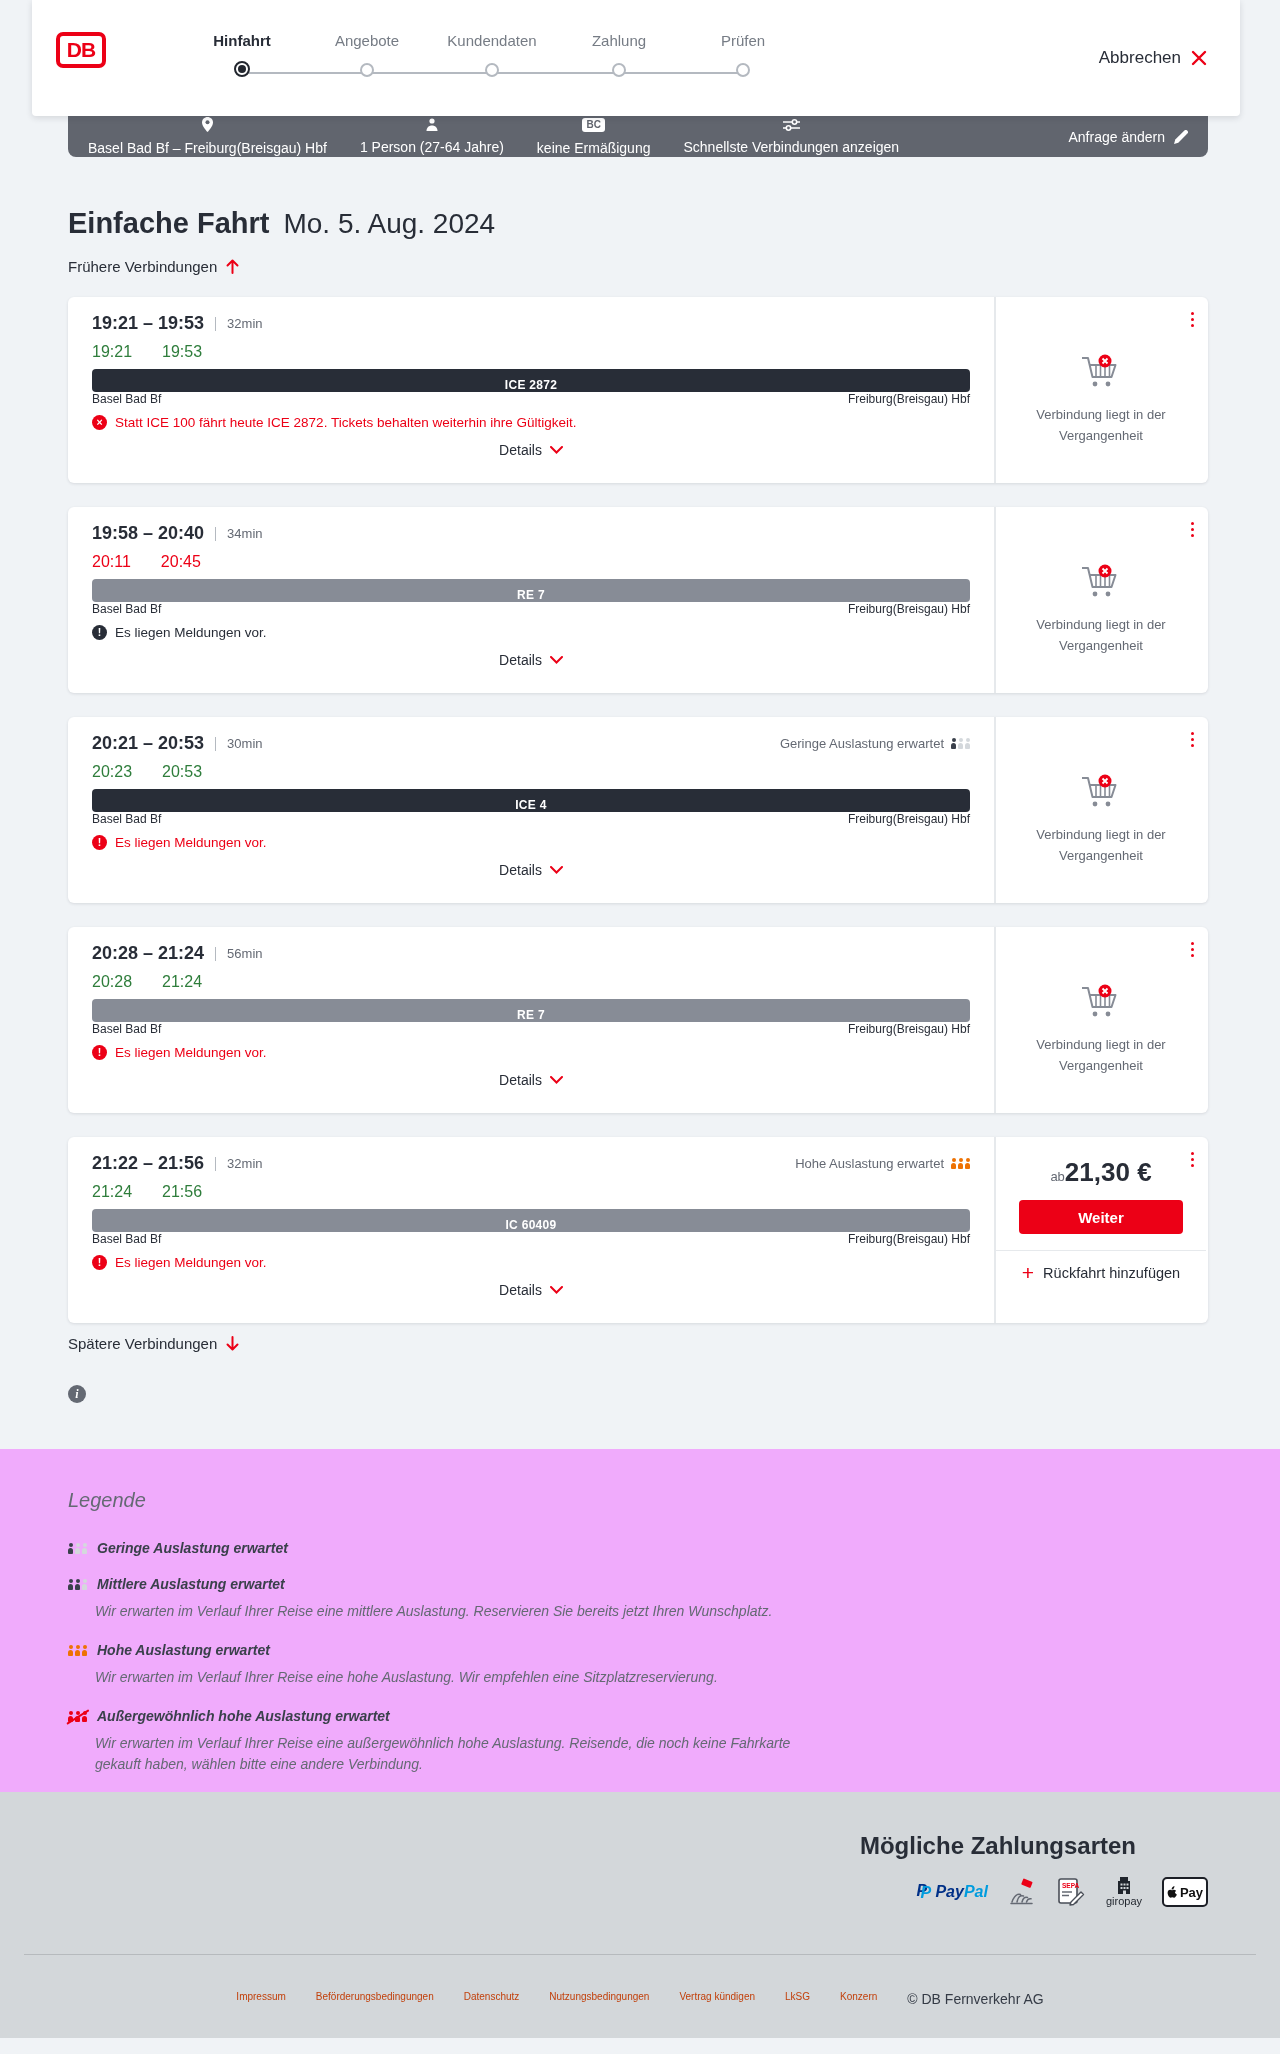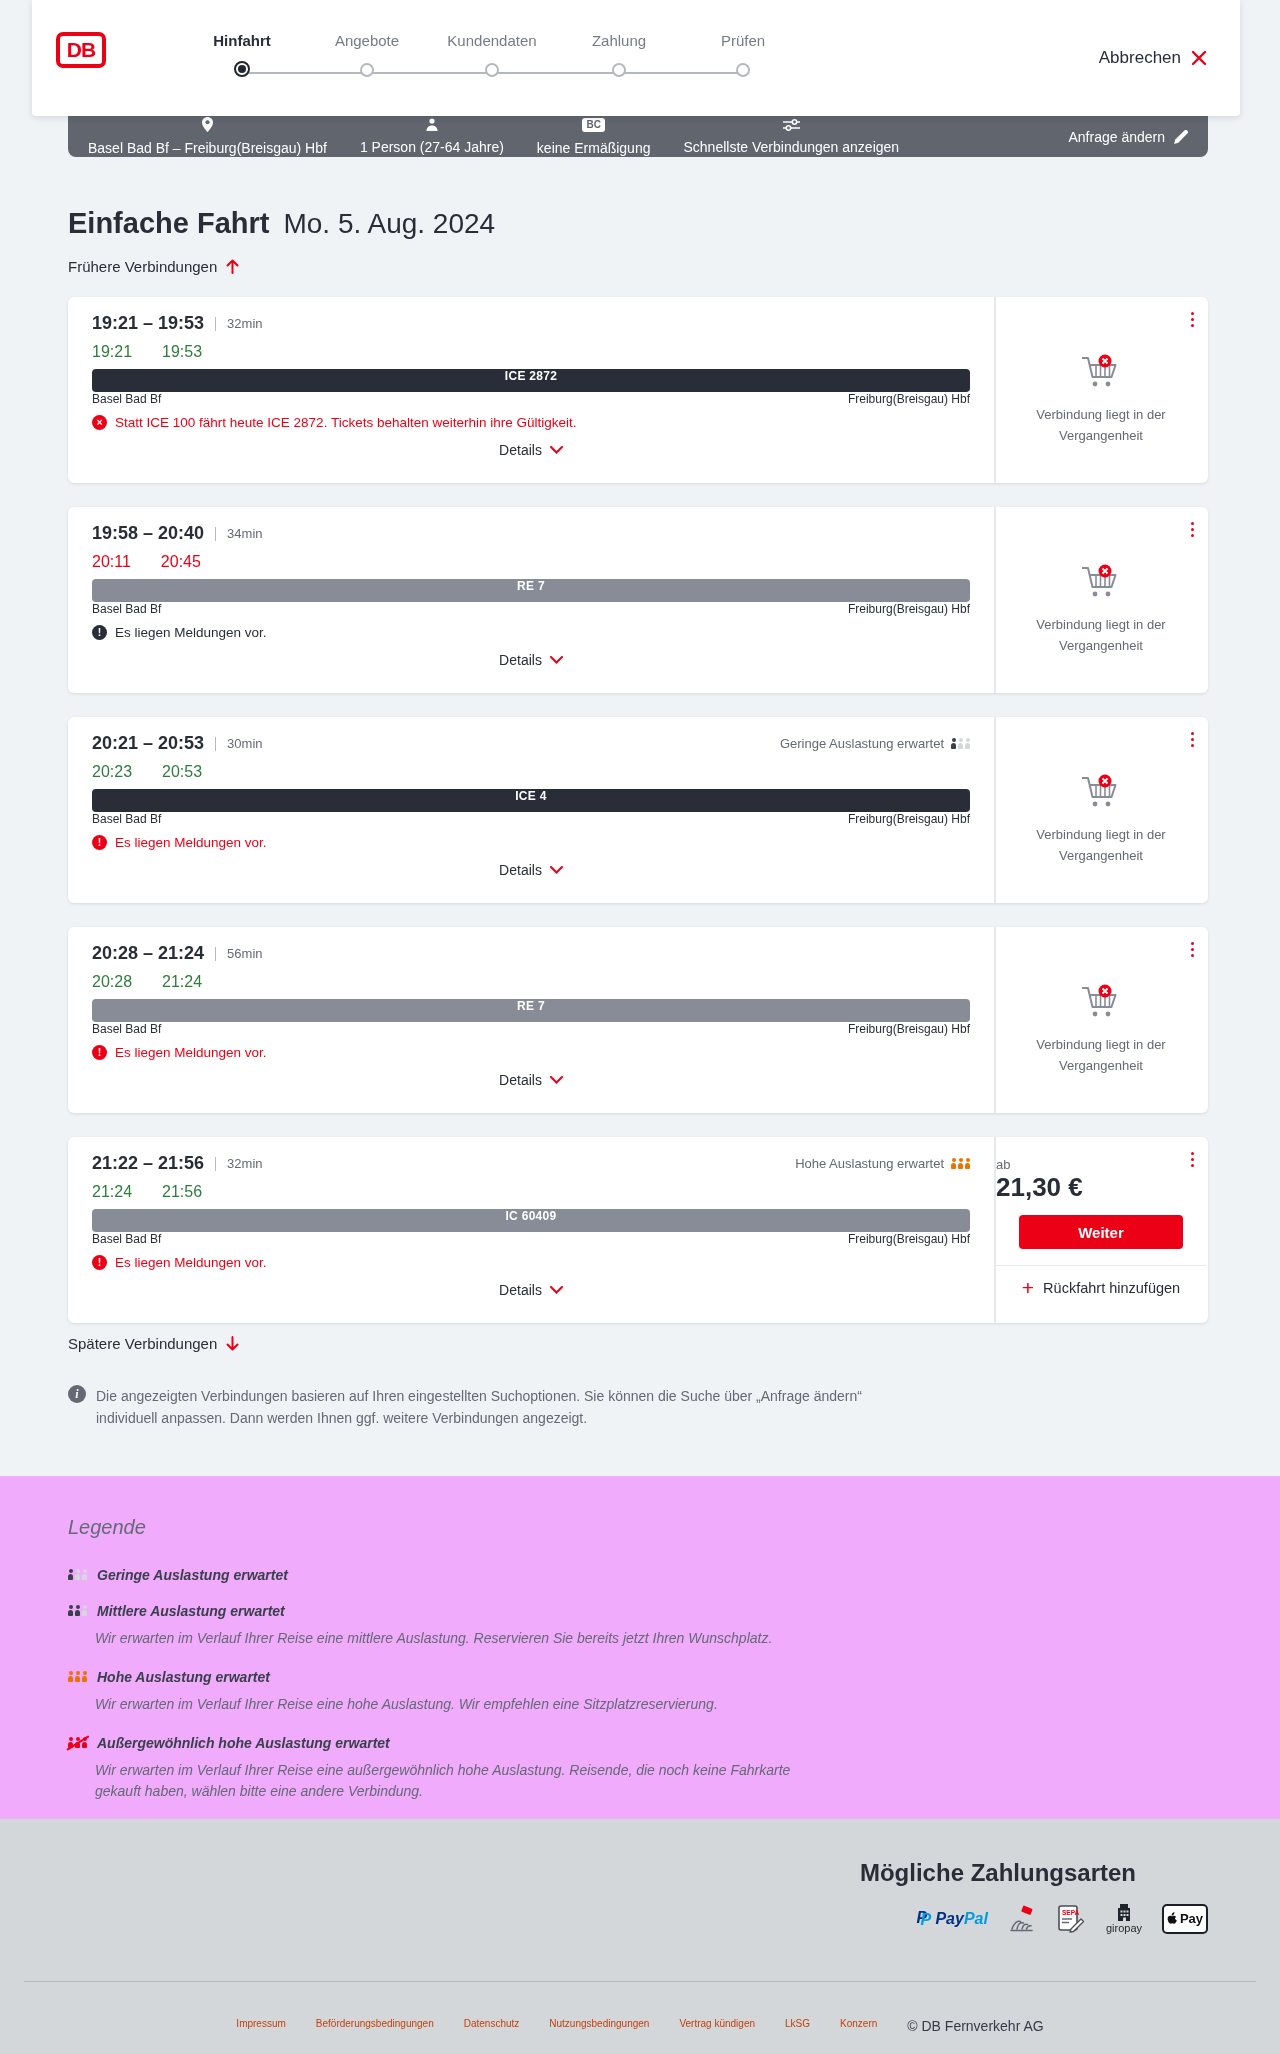--- a/index.html
+++ b/index.html
@@ -64,21 +64,21 @@
   .ctime { font-size:18px; font-weight:700; color:#282d37; }
   .vline { width:1px; height:14px; background:#b4b9c0; margin:0 11px; }
   .cdur { font-size:13px; color:#646973; }
   .occ { margin-left:auto; display:flex; align-items:center; gap:7px; }
   .occ-label { font-size:13px; color:#646973; }
 
   .ctimes { margin-top:9px; display:flex; gap:30px; font-size:16px; }
   .t-green { color:#2e7d3b; }
   .t-red   { color:#ec0016; }
 
-  .trainbar { margin-top:8px; height:23px; border-radius:4px; display:flex; align-items:flex-start;
+  .trainbar { margin-top:8px; height:23px; border-radius:4px; display:flex; align-items:flex-end;
               justify-content:center; }
   .trainbar span { color:#fff; font-size:12px; font-weight:700; letter-spacing:.3px; }
   .tb-dark { background:#282d37; }
   .tb-gray { background:#878c96; }
 
   .cstations { margin-top:0; display:flex; justify-content:space-between; font-size:12px; color:#282d37; }
 
   .cmsg { margin-top:9px; display:flex; align-items:center; gap:8px; font-size:13.5px; }
   .cmsg.m-red  { color:#ec0016; }
   .cmsg.m-dark { color:#282d37; }
@@ -93,21 +93,21 @@
                  cursor:pointer; font-family:inherit; font-size:14px; color:#282d37; padding:4px 6px; }
 
   .kebab { position:absolute; top:8px; right:8px; background:none; border:none; cursor:pointer; padding:4px; }
   .kebab i { display:block; width:3.5px; height:3.5px; border-radius:50%; background:#ec0016; margin:2.5px auto; }
 
   .past-block { height:100%; display:flex; flex-direction:column; align-items:center;
                 justify-content:center; padding-top:19px; }
   .past-text { margin-top:12px; width:160px; text-align:center; font-size:13px; line-height:1.55; color:#646973; }
 
   .price-block { padding-top:20px; text-align:center; }
-  .price-line { display:flex; align-items:baseline; justify-content:center; gap:0;flex-direction:column; }
+  .price-line { display:flex; align-items:baseline; justify-content:center; gap:0; }
   .price-ab { font-size:13px; color:#646973; }
   .price-val { font-size:26px; font-weight:800; color:#282d37; }
   .weiter-btn { margin:12px auto 0; display:block; width:164px; height:34px; background:#ec0016;
                 border:none; border-radius:4px; color:#fff; font-size:15px; font-weight:700;
                 font-family:inherit; cursor:pointer; }
   .panel-divider { margin-top:16px; border-top:1px solid #e6e9ec; }
   .add-return { margin:14px auto 0; display:flex; align-items:center; justify-content:center; gap:9px;
                 background:none; border:none; cursor:pointer; font-family:inherit;
                 font-size:14.5px; color:#282d37; }
   .plus-ico { color:#ec0016; font-size:21px; font-weight:400; line-height:14px; }
@@ -541,21 +541,20 @@
 
     <button class="scroll-link later-link">
       <span>Spätere Verbindungen</span>
       <svg width="13" height="15" viewBox="0 0 13 15">
         <path d="M6.5 1v12M1.5 8.5l5 5 5-5" stroke="#ec0016" stroke-width="2" fill="none" stroke-linecap="round" stroke-linejoin="round"></path>
       </svg>
     </button>
 
     <div class="info-note">
       <span class="info-ico"></span>
-      <p class="info-text">Die angezeigten Verbindungen basieren auf Ihren eingestellten Suchoptionen. Sie können die Suche über „Anfrage ändern“ individuell anpassen. Dann werden Ihnen ggf. weitere Verbindungen angezeigt.</p>
     </div>
 
   </div>
 </div>
 
 <section class="sec-legend">
   <h2 class="legend-title">Legende</h2>
 
   <div class="legend-item">
     <div class="legend-row">

